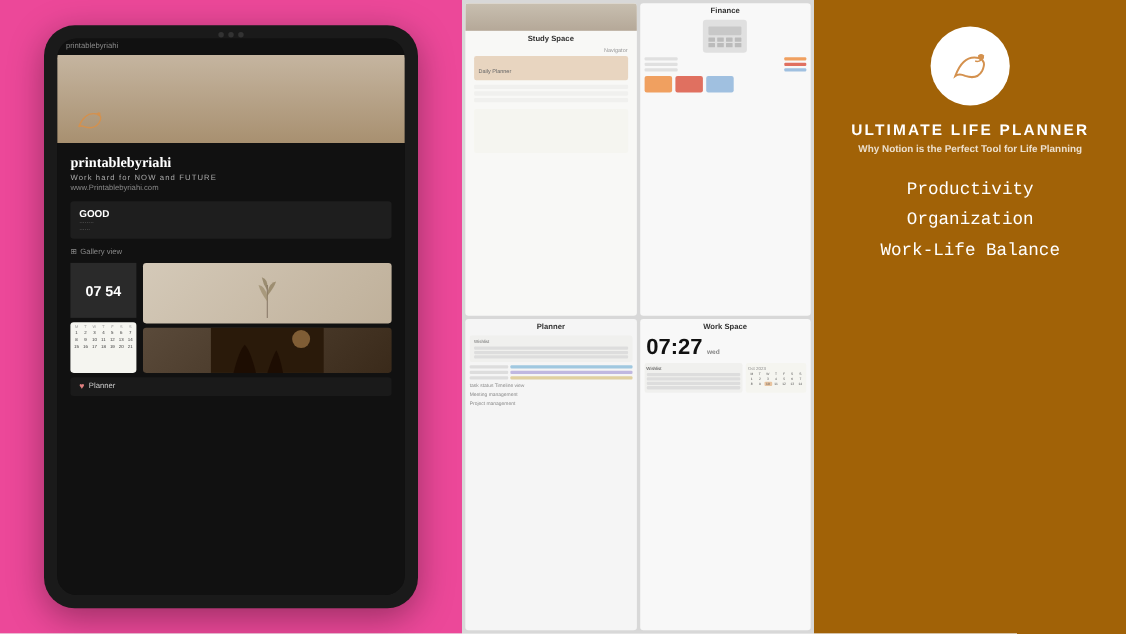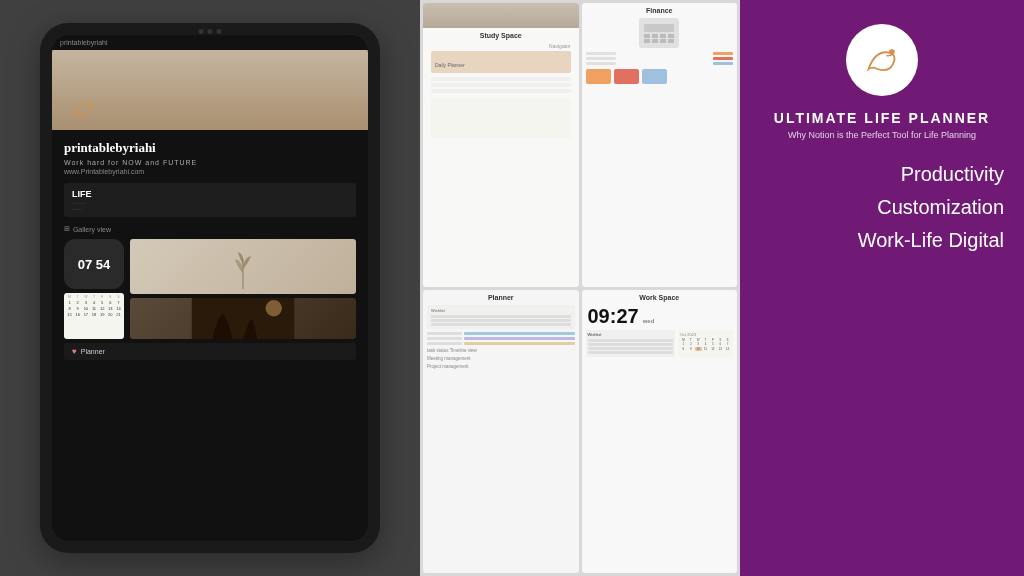--- a/index.html
+++ b/index.html
@@ -22,21 +22,21 @@
       position: relative;
     }
 
     
     .left-section {
       width: 420px;
       height: 576px;
       display: flex;
       align-items: center;
       justify-content: center;
-      background: #404040;
+      background: #ec4899;
       padding: 20px;
     }
 
     .tablet-mockup {
       width: 340px;
       height: 530px;
       background: #1a1a1a;
       border-radius: 28px;
       padding: 12px;
       position: relative;
@@ -167,21 +167,21 @@
     .gallery-left {
       width: 60px;
       display: flex;
       flex-direction: column;
       gap: 4px;
     }
 
     .time-block {
       background: #2a2a2a;
       height: 50px;
-      border-radius: 11px;
+      border-radius: 0;
       display: flex;
       align-items: center;
       justify-content: center;
     }
 
     .time-block span {
       color: #fff;
       font-size: 16px;
       font-weight: bold;
       font-family: sans-serif;
@@ -518,21 +518,21 @@
 
     .cal-ws-cell.highlight {
       background: #e8c4a0;
       border-radius: 1px;
     }
 
     
     .right-section {
       width: 284px;
       height: 576px;
-      background: #701a75;
+      background: #a16207;
       display: flex;
       flex-direction: column;
       align-items: center;
       padding: 24px 20px 20px;
     }
 
     .logo-circle {
       width: 72px;
       height: 72px;
       background: #fff;
@@ -556,33 +556,34 @@
       text-align: center;
       margin-bottom: 4px;
       font-family: sans-serif;
     }
 
     .brand-subtitle {
       color: rgba(255,255,255,0.8);
       font-size: 9px;
       margin-bottom: 18px;
       font-family: sans-serif;
+      font-weight: bold;
     }
 
     .feature-list {
       list-style: none;
       width: 100%;
     }
 
     .feature-item {
       color: #fff;
-      font-size: 20px;
-      font-family: Liberation Sans, sans-serif;
+      font-size: 16px;
+      font-family: Liberation Mono, monospace;
       padding: 5px 0;
-      text-align: right;
+      text-align: center;
       cursor: pointer;
     }
 
     .study-header-area {
       height: 25px;
       background: linear-gradient(to bottom, #c8bfb0, #b5a898);
       position: relative;
     }
 
   </style>
@@ -607,21 +608,21 @@
           <svg class="screen-hero-logo" viewBox="0 0 40 30" fill="none">
             <path d="M8 22 Q15 5 28 8 Q35 10 30 18 Q25 25 15 22 Q10 20 8 22Z" stroke="#d4914e" stroke-width="1.5" fill="none"></path>
             <circle cx="30" cy="8" r="2" fill="#d4914e"></circle>
           </svg>
         </div>
         <div class="screen-content">
           <div class="screen-title">printablebyriahi</div>
           <div class="screen-subtitle">Work hard for NOW and FUTURE</div>
           <div class="screen-url">www.Printablebyriahi.com</div>
           <div class="screen-good-box">
-            <div class="screen-good-title">LIFE</div>
+            <div class="screen-good-title">GOOD</div>
             <div class="screen-good-sub">........</div>
             <div class="screen-good-sub">......</div>
           </div>
           <div class="screen-gallery-label">
             <span>⊞</span>
             <span>Gallery view</span>
           </div>
           <div class="screen-gallery">
             <div class="gallery-left">
               <div class="time-block">
@@ -772,21 +773,21 @@
         </div>
         <div class="sc-project-label">task status Timeline view</div>
         <div class="sc-project-label">Meeting management</div>
         <div class="sc-project-label">Project management</div>
       </div>
     </div>
 
     <div class="screenshot-card sc-workspace">
       <div class="sc-title">Work Space</div>
       <div class="sc-time-big">
-        <span>09:27</span>
+        <span>07:27</span>
         <span class="small-day">wed</span>
       </div>
       <div class="sc-workspace-grid">
         <div class="sc-wish-col">
           <div class="wish-title">Wishlist</div>
           <div class="wish-item"></div>
           <div class="wish-item"></div>
           <div class="wish-item"></div>
           <div class="wish-item"></div>
         </div>
@@ -828,18 +829,18 @@
         <circle cx="36" cy="11" r="3" fill="#d4914e"></circle>
         <path d="M36 14 Q33 16 30 15" stroke="#d4914e" stroke-width="1.5" fill="none"></path>
 
         <path d="M33 10 Q36 9 39 10" stroke="#d4914e" stroke-width="1.5" fill="none"></path>
       </svg>
     </div>
     <div class="brand-title">ULTIMATE LIFE PLANNER</div>
     <div class="brand-subtitle">Why Notion is the Perfect Tool for Life Planning</div>
     <ul class="feature-list">
     <li class="feature-item">Productivity</li>
-        <li class="feature-item">Customization</li>
-        <li class="feature-item">Work-Life Digital</li>
+        <li class="feature-item">Organization</li>
+        <li class="feature-item">Work-Life Balance</li>
       </ul>
   </div>
 
 </div>
 
 </body></html>

